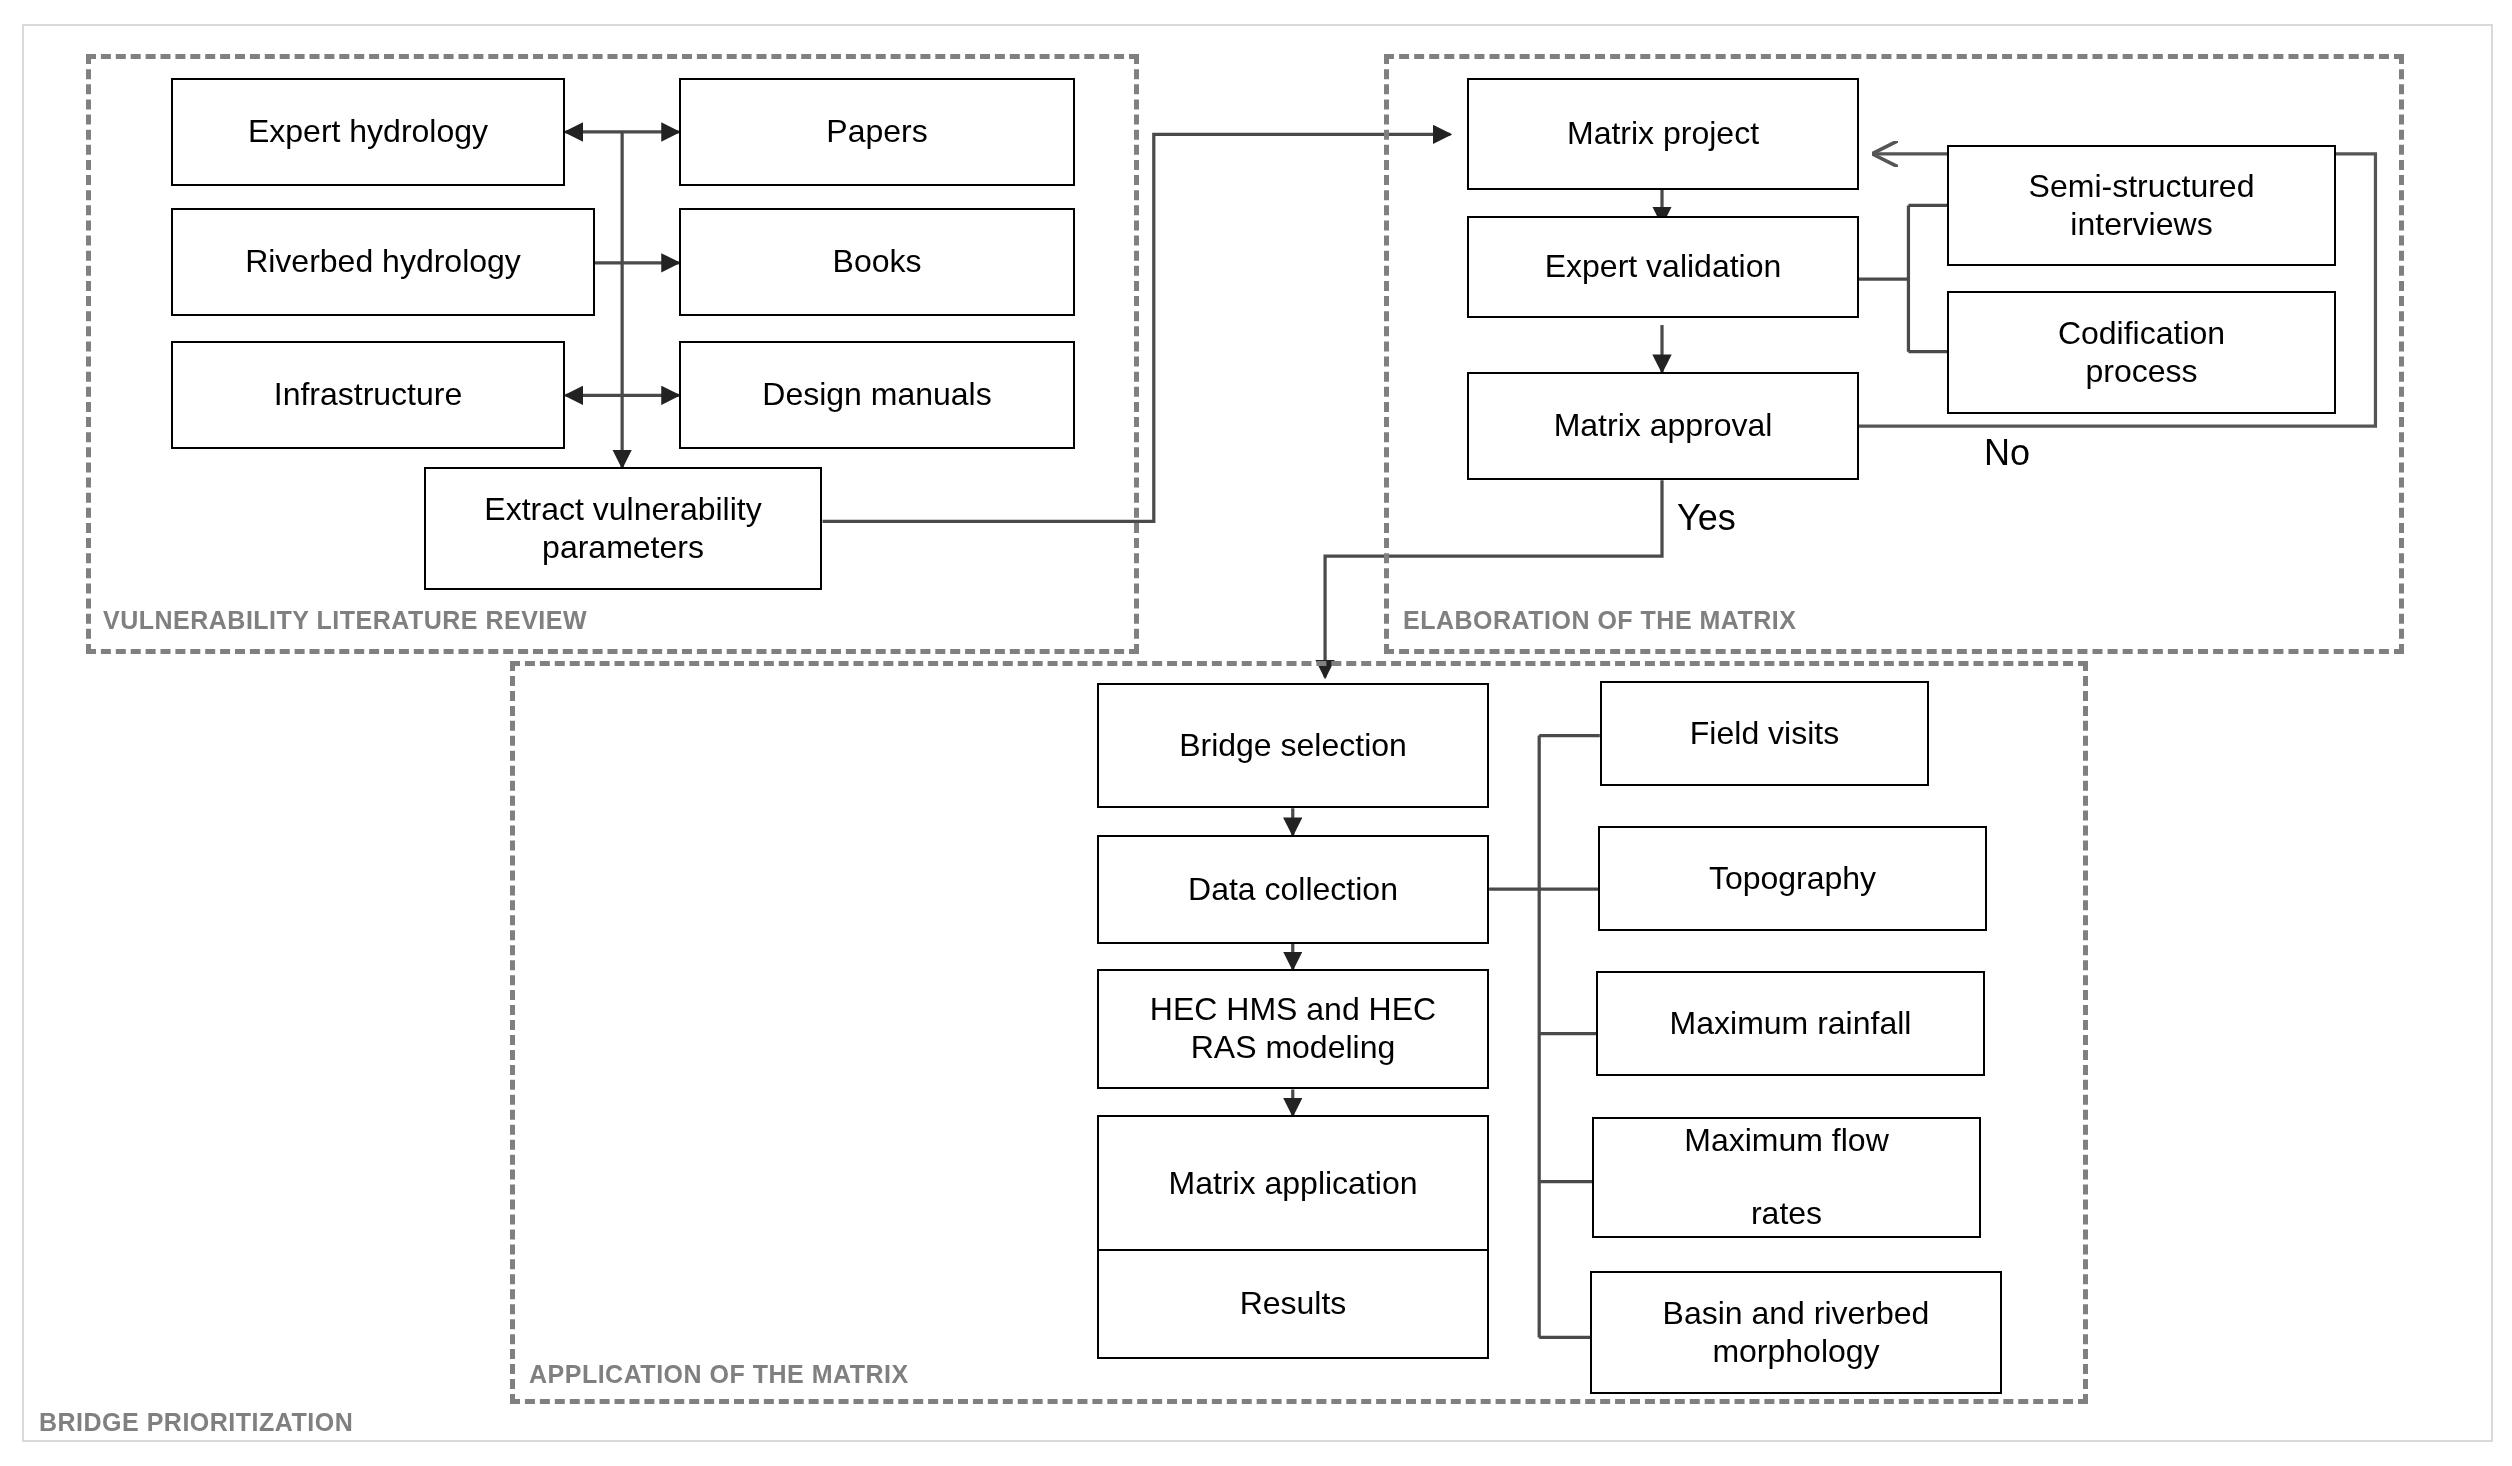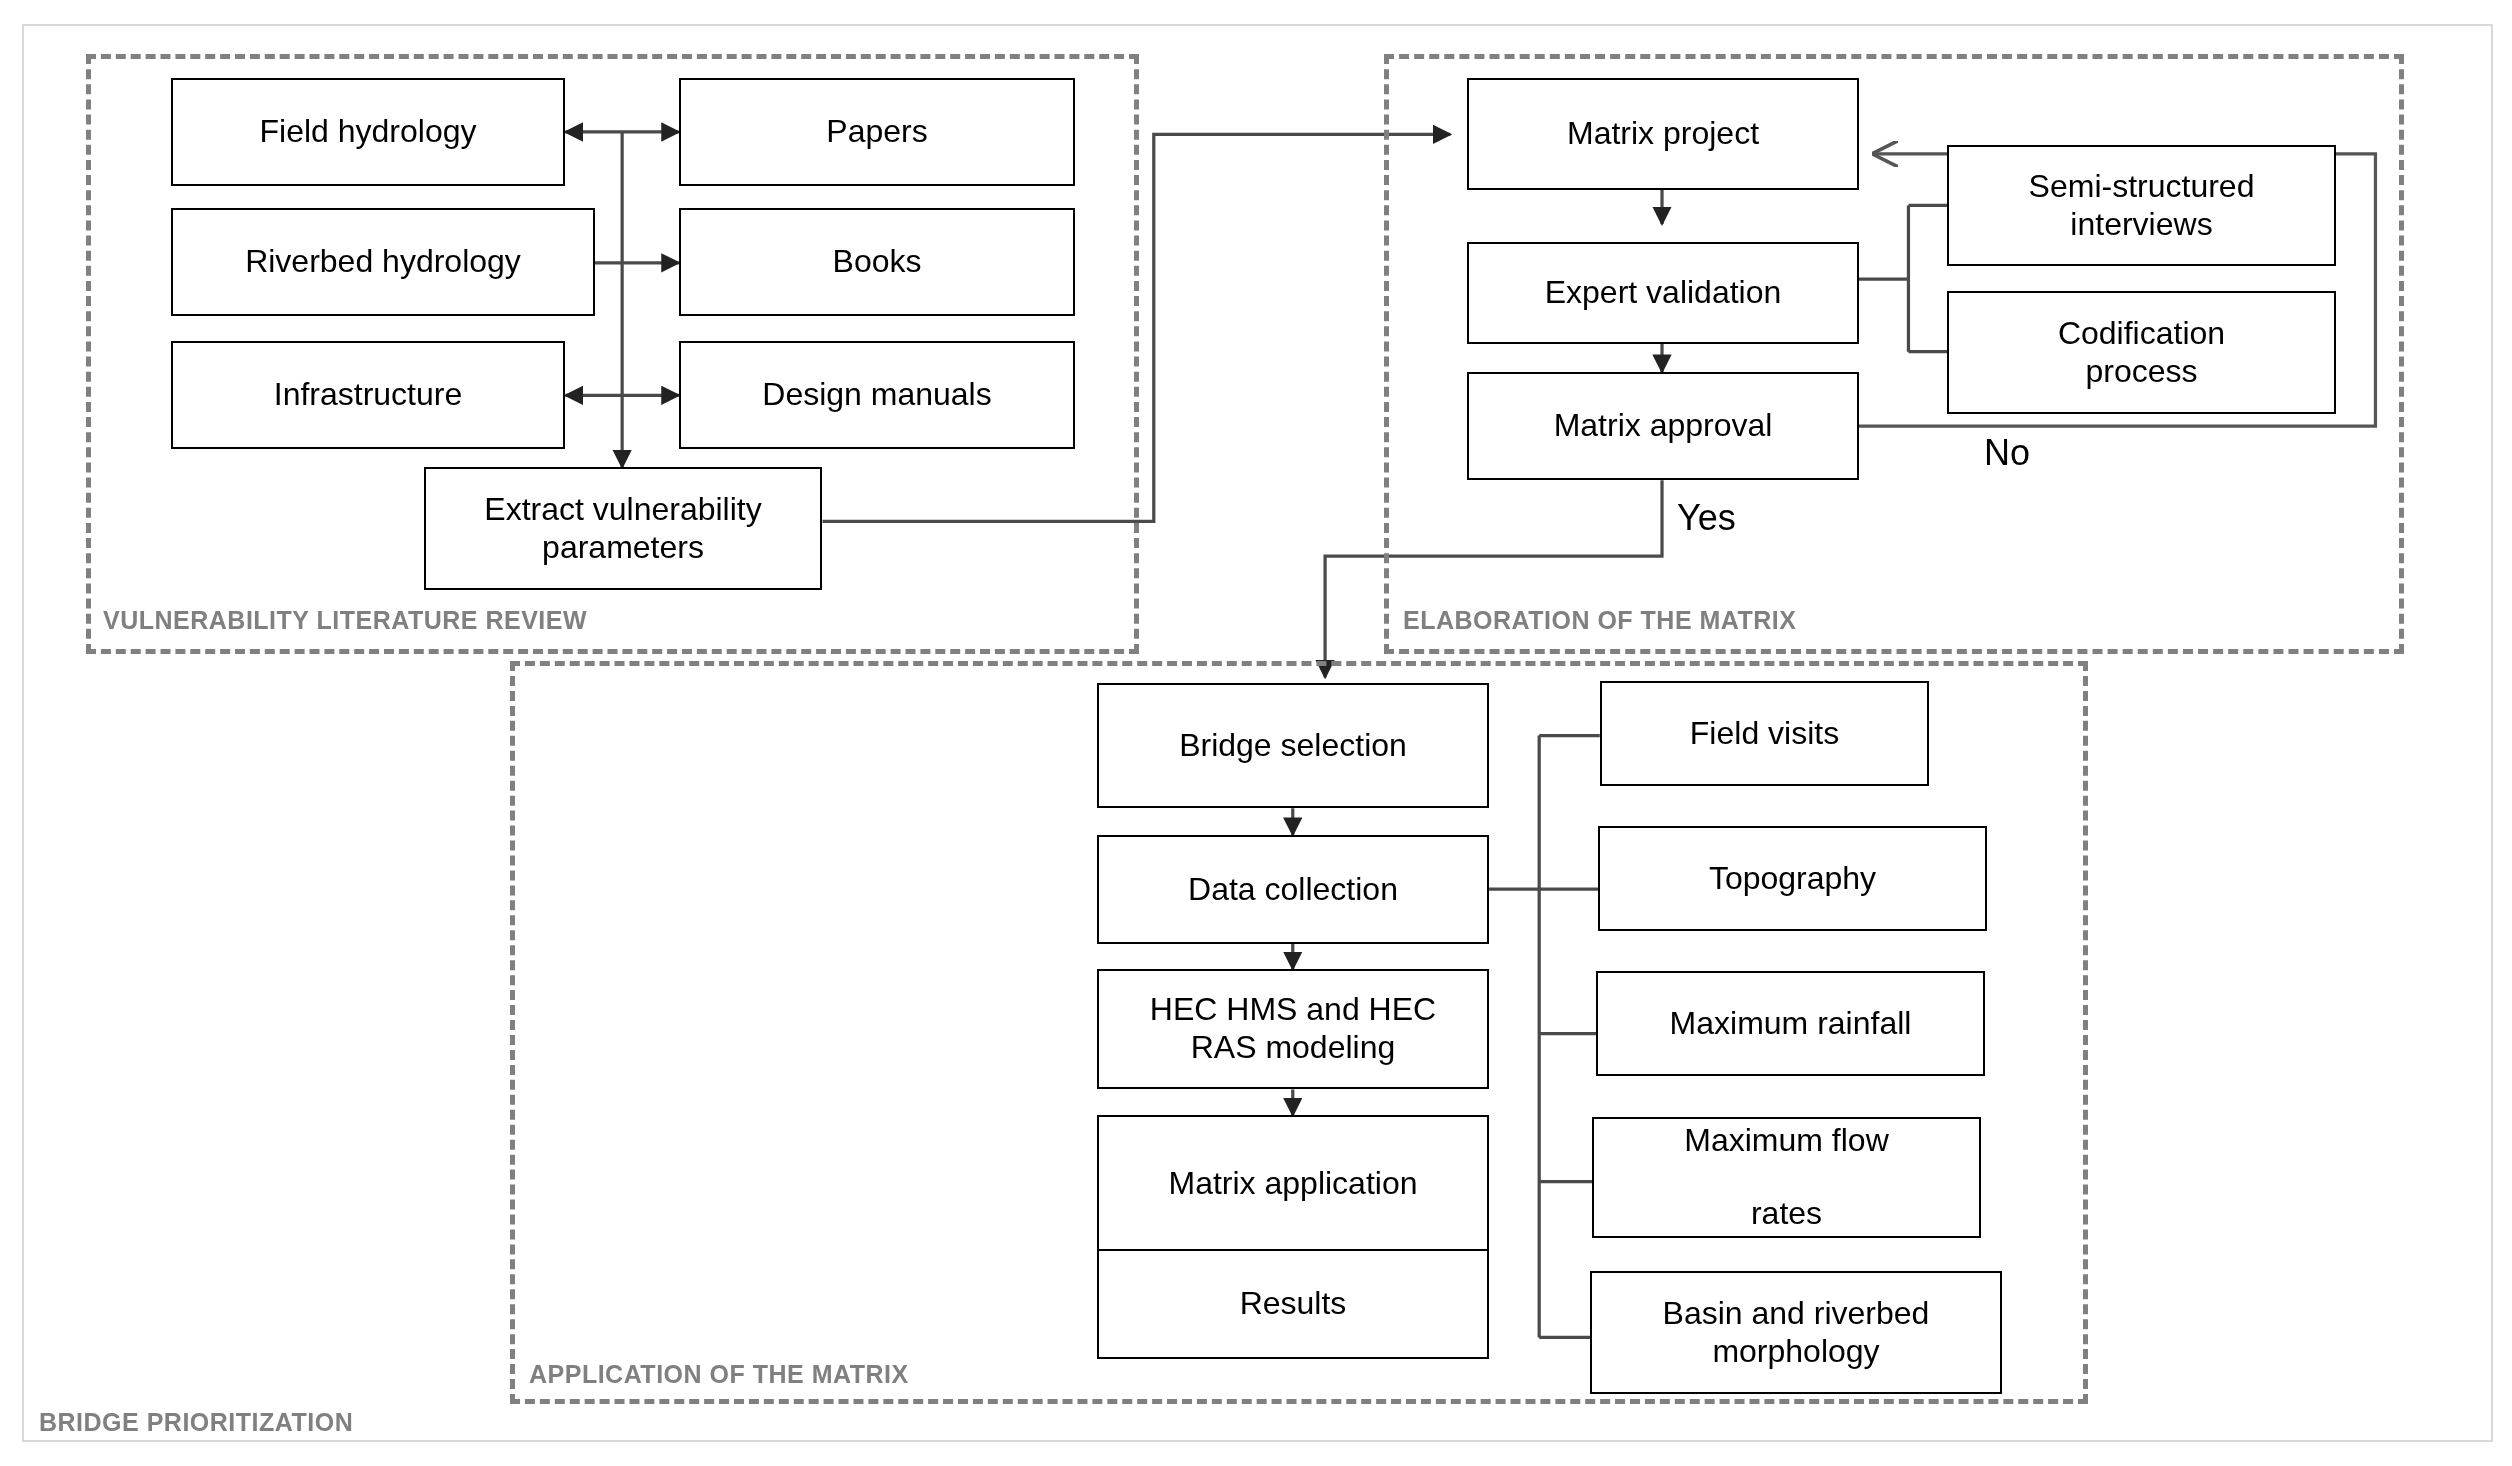--- a/index.html
+++ b/index.html
@@ -109,21 +109,21 @@
       <path d="M 1905 910 L 1905 1655"></path>
       <path d="M 1905 910 L 1980 910"></path>
       <path d="M 1905 1100 L 1980 1100"></path>
       <path d="M 1905 1279 L 1980 1279"></path>
       <path d="M 1905 1462 L 1980 1462"></path>
       <path d="M 1905 1655 L 1980 1655"></path>
     </g>
   </svg>
 
   <div class="node" style="left:171px;top:78px;width:394px;height:108px;">
-    <span>Field hydrology</span>
+    <span>Expert hydrology</span>
   </div>
   <div class="node" style="left:171px;top:208px;width:424px;height:108px;">
     <span>Riverbed hydrology</span>
   </div>
   <div class="node" style="left:171px;top:341px;width:394px;height:108px;">
     <span>Infrastructure</span>
   </div>
 
   <div class="node" style="left:679px;top:78px;width:396px;height:108px;">
     <span>Papers</span>
@@ -136,21 +136,21 @@
   </div>
 
   <div class="node" style="left:424px;top:467px;width:398px;height:123px;flex-direction:column;">
     <span>Extract vulnerability</span>
     <span>parameters</span>
   </div>
 
   <div class="node" style="left:1467px;top:78px;width:392px;height:112px;">
     <span>Matrix project</span>
   </div>
-  <div class="node" style="left:1467px;top:242px;width:392px;height:102px;">
+  <div class="node" style="left:1467px;top:216px;width:392px;height:102px;">
     <span>Expert validation</span>
   </div>
   <div class="node" style="left:1467px;top:372px;width:392px;height:108px;">
     <span>Matrix approval</span>
   </div>
 
   <div class="node" style="left:1947px;top:145px;width:389px;height:121px;flex-direction:column;">
     <span>Semi-structured</span>
     <span>interviews</span>
   </div>

